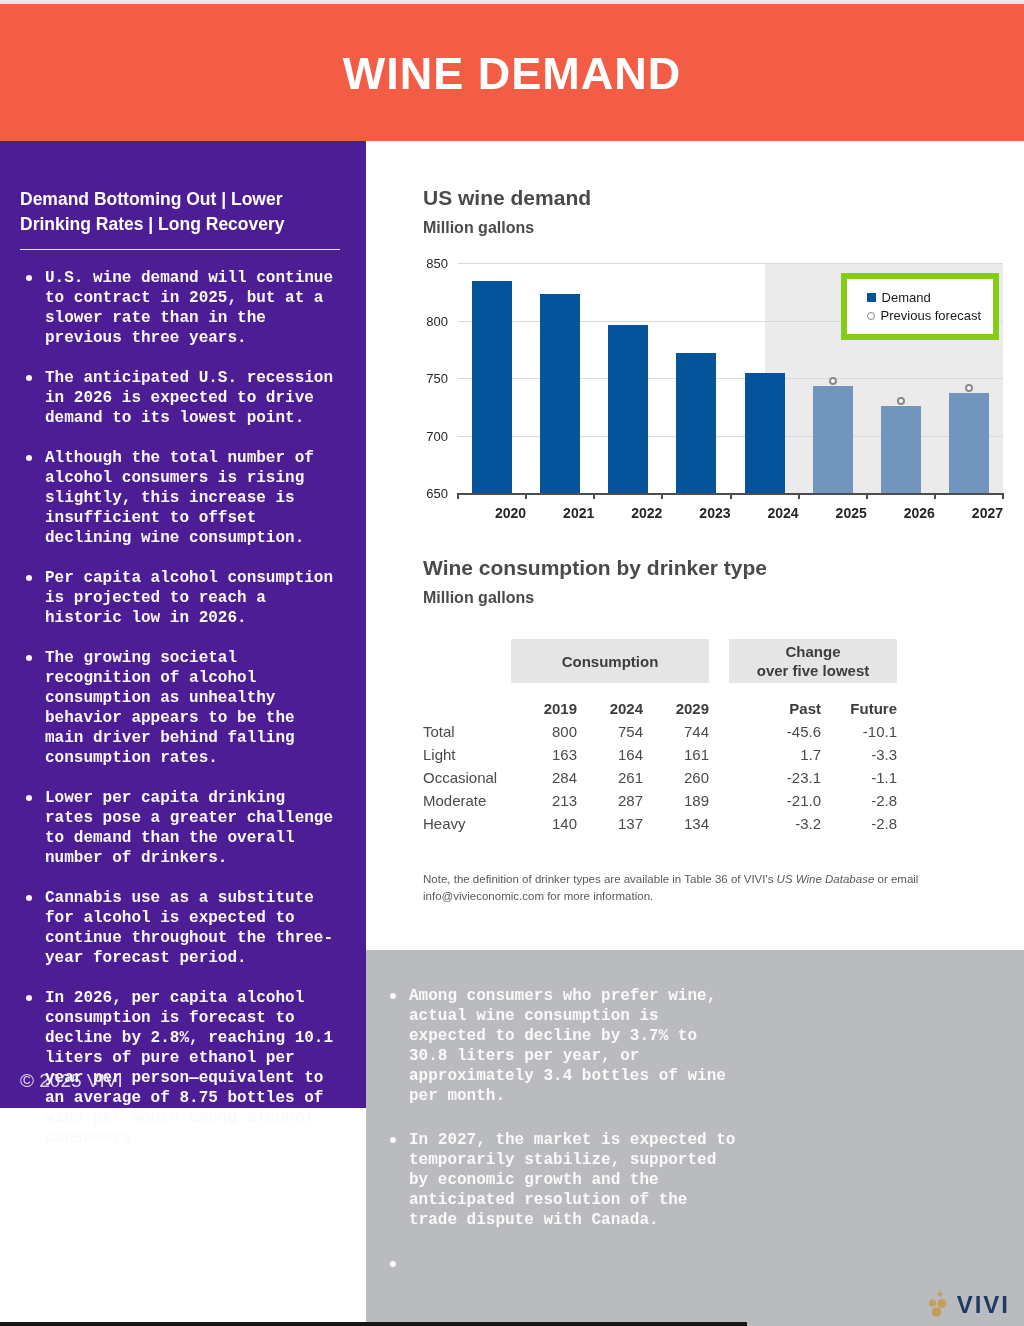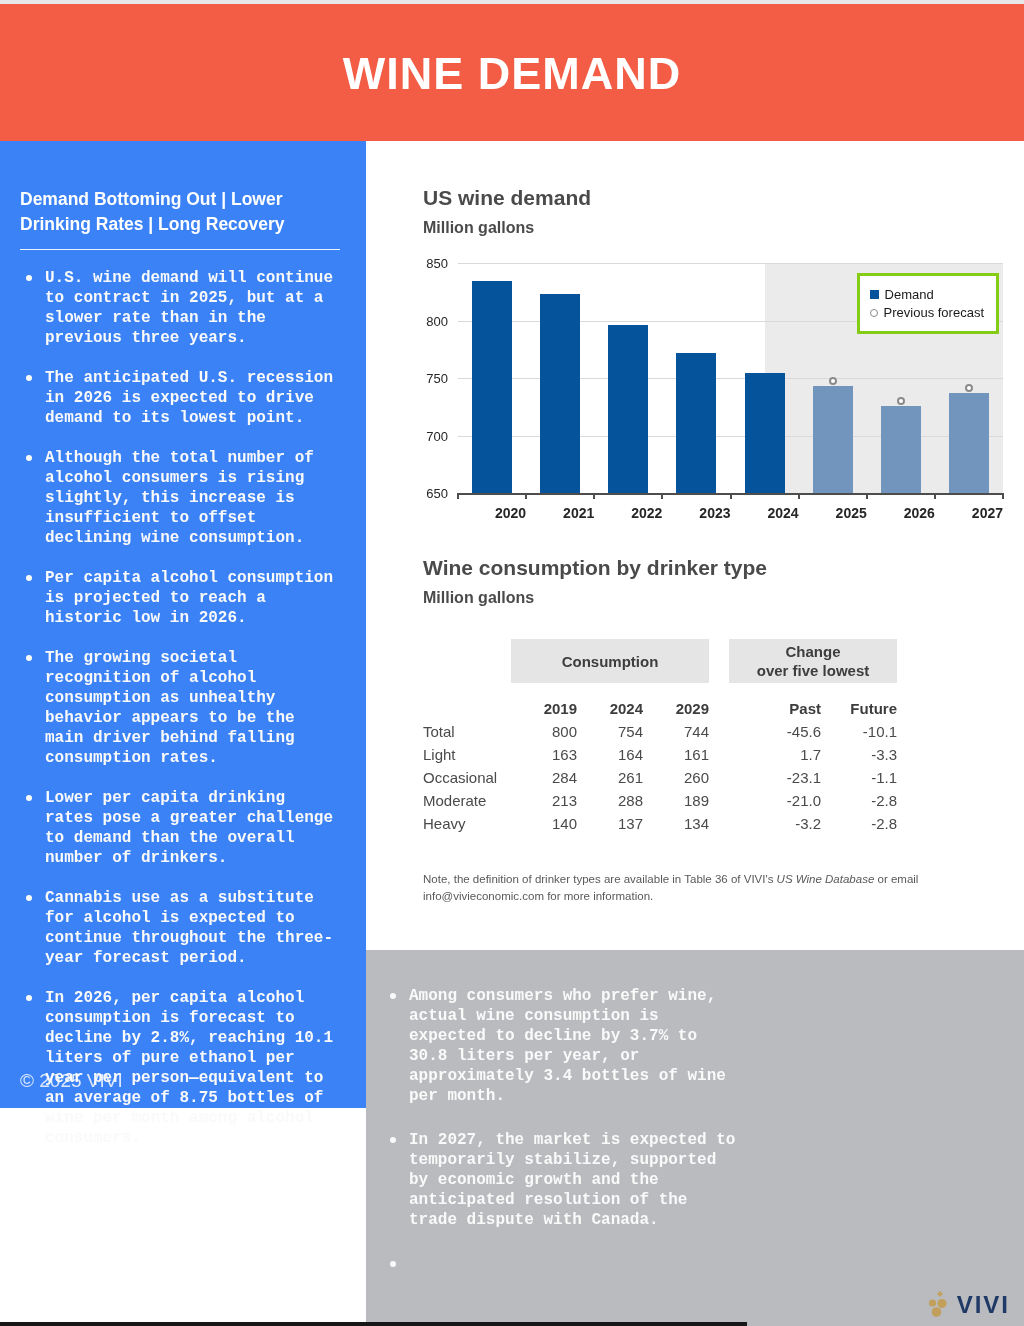--- a/index.html
+++ b/index.html
@@ -6,21 +6,21 @@
   html,body { background:#e8e8e8; }
   body { font-family:"Liberation Sans", sans-serif; }
   #page { position:relative; width:1024px; height:1326px; background:#ffffff; overflow:hidden; margin:4px auto; }
 
   
   .banner { position:absolute; left:0; top:0; width:1024px; height:137px; background:#F35D45; }
   .banner h1 { position:absolute; left:0; right:0; top:44px; text-align:center; color:#ffffff;
                font-size:45px; font-weight:700; letter-spacing:1px; }
 
   
-  .sidebar { position:absolute; left:0; top:137px; width:366px; height:967px; background:#3b82f6;
+  .sidebar { position:absolute; left:0; top:137px; width:366px; height:967px; background:#4c1d95;
              padding:46px 26px 0 20px; color:#FAFAFA; }
   .sidebar h2 { font-size:17.5px; font-weight:700; line-height:25px; color:#FFFFFF; }
   .sidebar hr { border:none; border-top:1px solid rgba(255,255,255,0.9); margin:12px 0 18px 0; }
   ul.bullets { list-style:none;font-family:Liberation Mono, monospace; }
   ul.bullets li { position:relative; padding-left:25px; font-size:16px; font-weight:700;
                   line-height:20px; margin-bottom:20px; min-height:10px; }
   ul.bullets li::before { content:""; position:absolute; left:6px; top:7px; width:6px; height:6px;
                           border-radius:50%; background:#FAFAFA; }
   .copyright { position:absolute; left:20px; bottom:16px; font-size:19px; font-weight:400;
                color:rgba(255,255,255,0.82); }
@@ -37,22 +37,22 @@
   .gridline { position:absolute; left:0; right:0; height:1px; background:#D9D9D9; z-index:1; }
   .ylab { position:absolute; left:-10px; transform:translate(-100%,50%); font-size:13px; color:#262626; z-index:2; }
   .bar { position:absolute; bottom:0; width:40px; z-index:2; }
   .bar-actual   { background:#05549B; }
   .bar-forecast { background:#7295BD; }
   .marker { position:absolute; width:8px; height:8px; background:#ffffff; border:2px solid #8a8a8a;
             border-radius:50%; transform:translate(-50%,50%); z-index:3; }
   .tick { position:absolute; top:100%; width:2px; height:6px; background:#4d4d4d; z-index:2; }
   .xlabels { position:absolute; left:92px; top:364px; width:545px; display:flex; }
   .xlabels span { flex:1; text-align:right; font-size:14px; font-weight:700; color:#262626; }
-  .legend { position:absolute; top:10px; right:4px; background:#ffffff; border:3px solid #84cc16;
-            padding:8px 12px 8px 10px; z-index:4; }
+  .legend { position:absolute; top:10px; right:4px; background:#ffffff; border:6px solid #84cc16;
+            padding:8px 12px 8px 20px; z-index:4; }
   .legend-row { display:flex; align-items:center; gap:6px; font-size:13px; color:#1a1a1a;
                 margin:3px 0; white-space:nowrap; }
   .sw-square { width:9px; height:9px; background:#05549B; flex:0 0 auto; }
   .sw-circle { width:8px; height:8px; border:1.5px solid #8a8a8a; border-radius:50%;
                background:#fff; flex:0 0 auto; }
 
   
   table.consumption { position:absolute; left:57px; top:498px; border-collapse:separate;
                       border-spacing:0; color:#4A4A4A; font-size:15px; }
   table.consumption td, table.consumption th { padding:3px 0; text-align:right; font-weight:400; }
@@ -219,21 +219,21 @@
             <td>284</td>
             <td>261</td>
             <td>260</td>
             <td></td>
             <td>-23.1</td>
             <td>-1.1</td>
           </tr>
           <tr>
             <td class="row-label">Moderate</td>
             <td>213</td>
-            <td>288</td>
+            <td>287</td>
             <td>189</td>
             <td></td>
             <td>-21.0</td>
             <td>-2.8</td>
           </tr>
           <tr>
             <td class="row-label">Heavy</td>
             <td>140</td>
             <td>137</td>
             <td>134</td>

